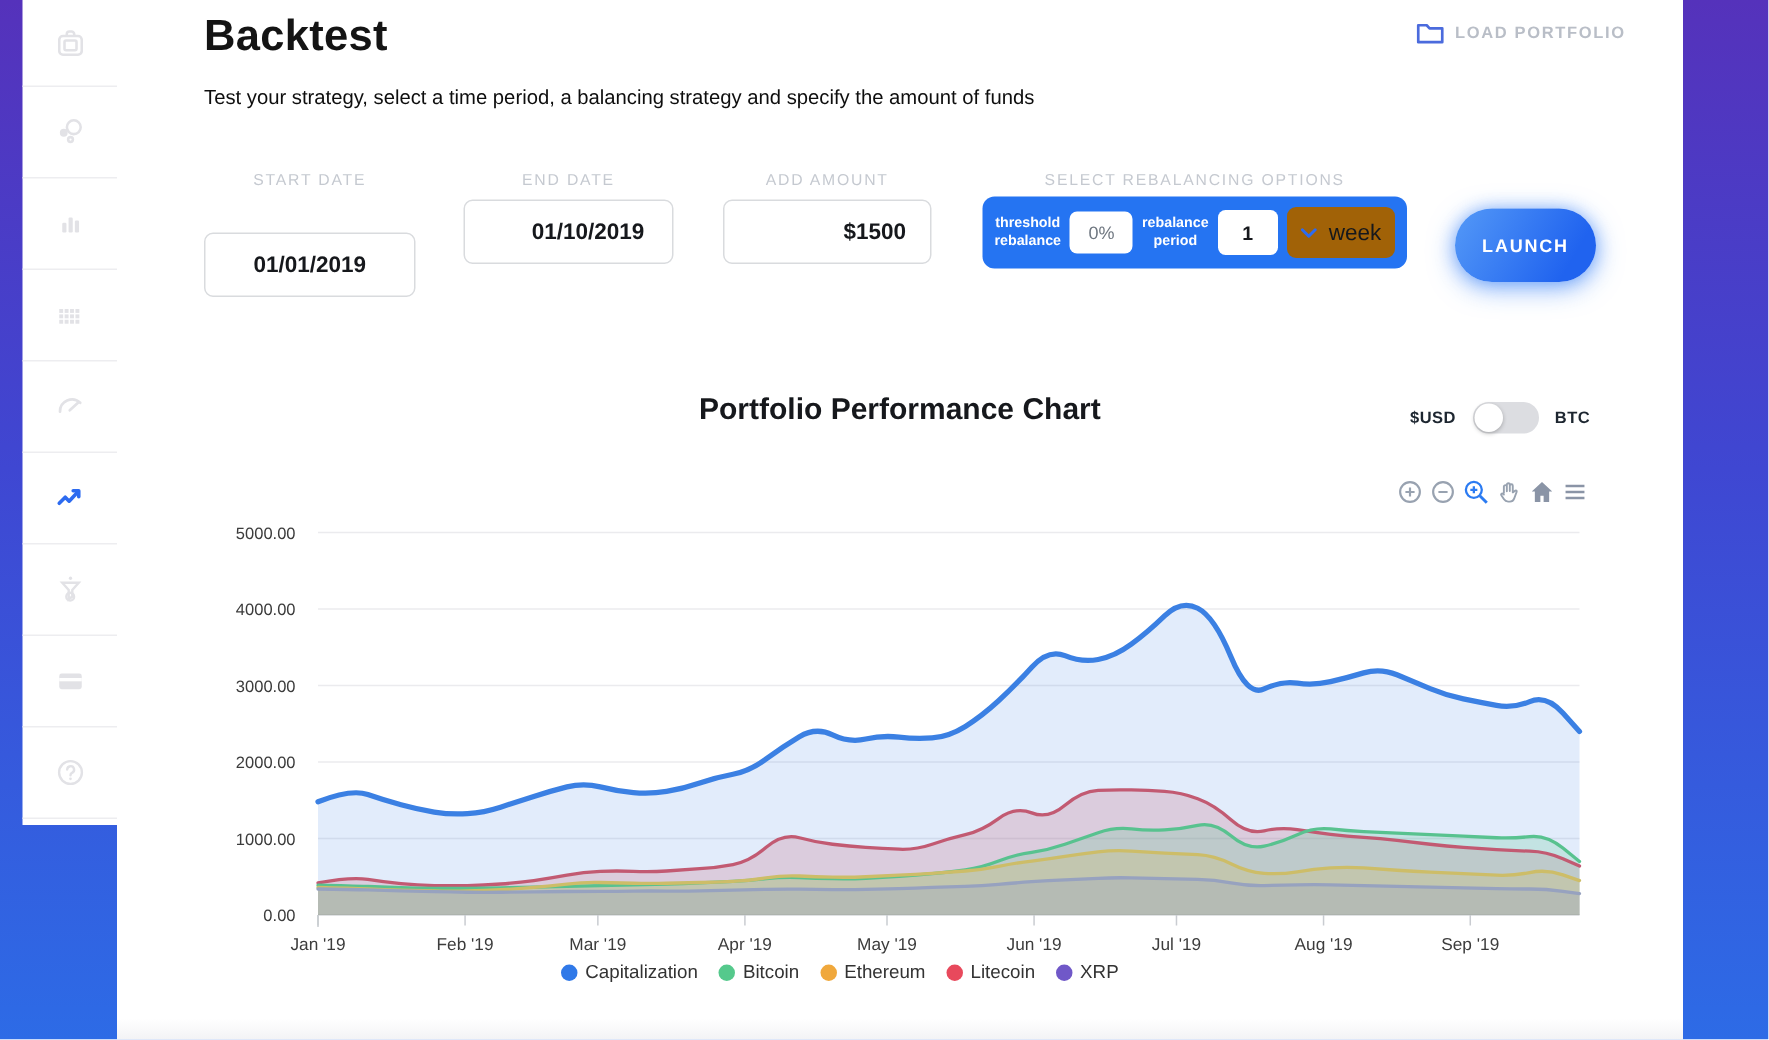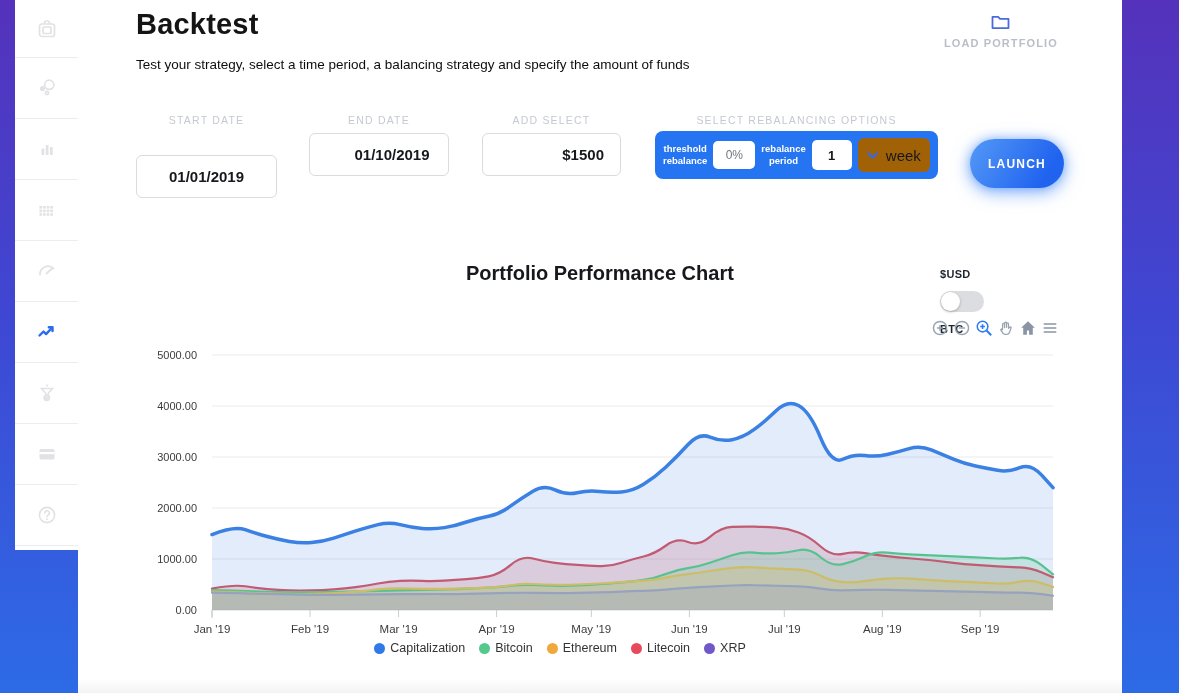--- a/index.html
+++ b/index.html
@@ -14,21 +14,21 @@
   .side-item:first-child { height:58px; }
   .side-item svg { display:block; }
 
   
   .content { position:absolute; left:78px; top:0; width:1044px; height:693px; background:#ffffff; }
 
   .heading { position:absolute; left:58px; top:8px; font-size:29px; font-weight:bold; color:#141414; letter-spacing:0.2px; }
   .subtitle { position:absolute; left:58px; top:57px; font-size:13.5px; color:#0e0e0e; }
 
   .load-portfolio { position:absolute; left:866px; top:14px; display:flex; align-items:center; gap:7px;
-                    background:none; border:none; cursor:pointer;flex-direction:column; }
+                    background:none; border:none; cursor:pointer; }
   .load-portfolio span { font-size:11px; font-weight:bold; letter-spacing:1.1px; color:#b9bec7; }
 
   .field-label { position:absolute; top:114px; font-size:10.5px; letter-spacing:1.2px; color:#c5c9d0; text-align:center; }
   .field-input { position:absolute; top:133px; height:43px; background:#fff; border:1px solid #d9dbde; border-radius:6px;
                  font-size:15px; font-weight:bold; color:#16181c; font-family:"Liberation Sans",sans-serif; text-align:center; }
   #input-start { left:58px;  width:141px;margin-top:22px; }
   #input-end   { left:231px; width:140px;padding-left:26px; }
   #input-amount{ left:404px; width:139px; text-align:right; padding-right:16px; }
 
   .rebal-panel { position:absolute; left:577px; top:131px; width:283px; height:48px; background:#2574f2; border-radius:8px;
@@ -42,21 +42,21 @@
   .week-select span { font-size:15px; color:#16181c; }
 
   .launch-btn { position:absolute; left:892px; top:139px; width:94px; height:49px; border:none; border-radius:25px;
                 background:linear-gradient(120deg,#5499f7 0%,#2063ef 80%);
                 box-shadow:0 4px 18px rgba(37,116,245,0.55), 0 0 10px rgba(37,116,245,0.35);
                 color:#fff; font-size:12px; font-weight:bold; letter-spacing:1.2px; cursor:pointer;
                 font-family:"Liberation Sans",sans-serif; }
 
   .chart-title { position:absolute; left:388px; top:262px; font-size:20px; font-weight:bold; color:#16181c; }
 
-  .cur-toggle { position:absolute; left:862px; top:268px; display:flex; align-items:flex-start; gap:11px;flex-direction:column; }
+  .cur-toggle { position:absolute; left:862px; top:268px; display:flex; align-items:center; gap:11px; }
   .cur-label { font-size:11px; font-weight:bold; color:#1d2630; letter-spacing:0.3px; }
   .toggle-pill { position:relative; width:44px; height:21px; border-radius:11px; background:#dcdde1; cursor:pointer; }
   .toggle-knob { position:absolute; left:1px; top:1px; width:19px; height:19px; border-radius:50%; background:#fff;
                  box-shadow:0 1px 3px rgba(0,0,0,0.25); }
 
   .chart-toolbar { position:absolute; left:852px; top:318px; display:flex; align-items:center; gap:3px; }
   .tool-btn { width:19px; height:19px; background:none; border:none; padding:0; cursor:pointer; display:flex;
               align-items:center; justify-content:center; }
 
   .chart-box { position:absolute; left:72px; top:345px; width:915px; height:300px; }
@@ -156,21 +156,21 @@
       <svg width="19" height="16" viewBox="0 0 20 17" fill="none" stroke="#4b6bdd" stroke-width="1.9" stroke-linejoin="round">
         <path d="M1.5 15v-12h6l2 2.2h9V15z"></path>
       </svg>
       <span>LOAD PORTFOLIO</span>
     </button>
 
     <p class="subtitle">Test your strategy, select a time period, a balancing strategy and specify the amount of funds</p>
 
     <div class="field-label" style="left:58px;width:141px;">START DATE</div>
     <div class="field-label" style="left:231px;width:140px;">END DATE</div>
-    <div class="field-label" style="left:404px;width:139px;">ADD SELECT</div>
+    <div class="field-label" style="left:404px;width:139px;">ADD AMOUNT</div>
     <div class="field-label" style="left:577px;width:283px;">SELECT REBALANCING OPTIONS</div>
 
     <input id="input-start" class="field-input" value="01/01/2019" style="">
     <input id="input-end" class="field-input" value="01/10/2019" style="">
     <input id="input-amount" class="field-input" value="$1500" style="">
 
     <div class="rebal-panel">
       <div class="rebal-label" style="width:52px;">
         <span>threshold rebalance</span>
       </div>

